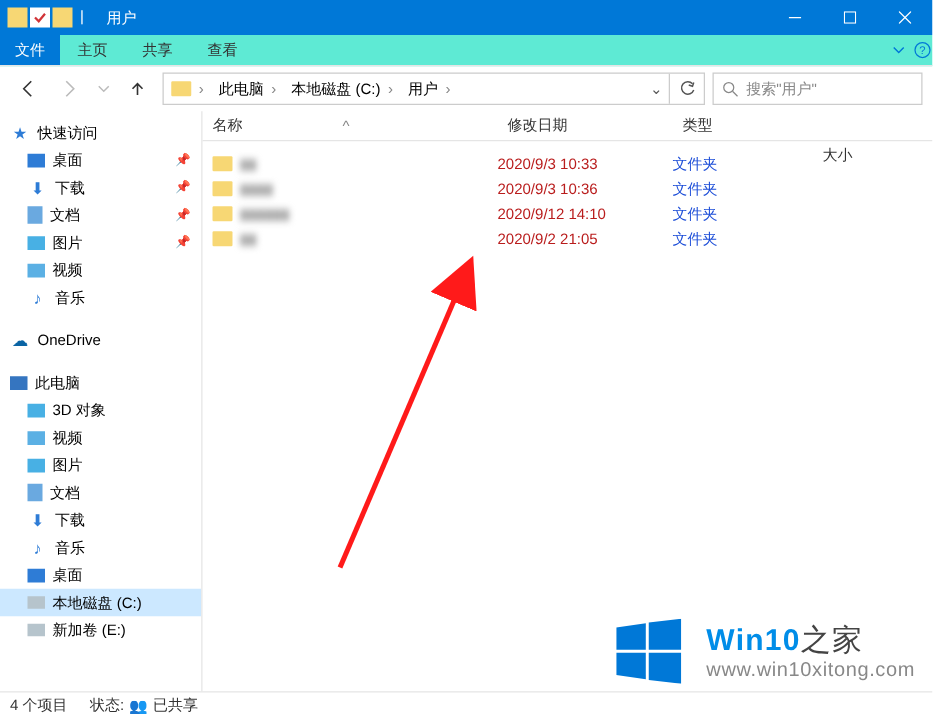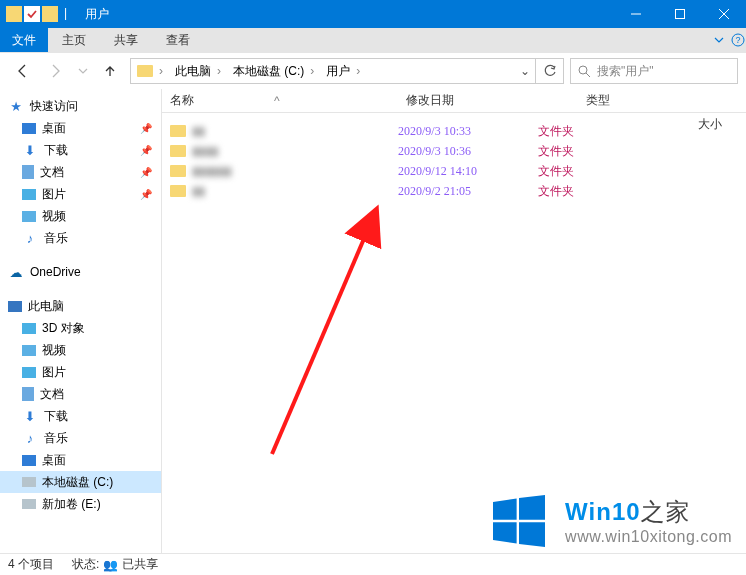--- a/index.html
+++ b/index.html
@@ -7,21 +7,21 @@
 
 
 .titlebar { height: 28px; background: #0078d7; display: flex; align-items: center; color: #fff; font-size: 12px; }
 .titlebar .tb-icons { display: flex; gap: 2px; padding: 0 6px; }
 .titlebar .tb-icon { width: 16px; height: 16px; background: #f7d774; position: relative; display: flex; align-items: center; justify-content: center; }
 .titlebar .title { flex: 1; padding-left: 8px; }
 .titlebar .caption { display: flex; }
 .titlebar .caption div { width: 44px; height: 28px; display: flex; align-items: center; justify-content: center; cursor: pointer; }
 
 
-.ribbon { height: 25px; background: #e5e5e5; border-bottom: 1px solid #e5e5e5; display: flex; align-items: center; font-size: 12px; }
+.ribbon { height: 25px; background: #5eead4; border-bottom: 1px solid #e5e5e5; display: flex; align-items: center; font-size: 12px; }
 .ribbon .file-tab { background: #0078d7; color: #fff; padding: 0 12px; height: 100%; display: flex; align-items: center; }
 .ribbon .tab { padding: 0 14px; height: 100%; display: flex; align-items: center; color: #333; }
 .ribbon .expand { width: 34px; display: flex; align-items: center; justify-content: center; color: #0078d7; }
 
 
 .navbar { height: 36px; display: flex; align-items: center; padding: 0 8px; gap: 6px; }
 .nav-btn { width: 28px; height: 28px; display: flex; align-items: center; justify-content: center; color: #555; cursor: pointer; }
 .nav-btn.disabled { color: #bbb; cursor: default; }
 .addr { flex: 1; border: 1px solid #ccc; height: 26px; display: flex; align-items: center; font-size: 12px; }
 .addr .seg { padding: 0 6px; display: flex; align-items: center; gap: 6px; }
@@ -40,27 +40,27 @@
 .sb-item.selected { background: #cce8ff; }
 .sb-item .pin { position: absolute; right: 8px; color: #666; font-size: 10px;}
 .sb-icon { width: 16px; height: 16px; display: inline-flex; align-items: center; justify-content: center; font-size: 13px;}
 
 
 .content { flex: 1; font-size: 12px; position: relative;}
 .col-headers { display: flex; height: 24px; border-bottom: 1px solid #e5e5e5; align-items: center; color: #333;}
 .col-headers div { padding: 0 8px; }
 .col-name { width: 236px; display: flex; align-items: center; gap: 80px;}
 .col-date { width: 140px; }
-.col-type { width: 112px; margin-left: 40px; }
+.col-type { width: 112px; }
 .col-size { flex: 1; margin-top: 47px; }
 .filelist { padding-top: 8px; }
 .file-row { display: flex; align-items: center; height: 20px; padding-left: 8px; }
 .file-row .fname { width: 228px; display: flex; align-items: center; gap: 6px;}
-.file-row .fdate { width: 140px; color: #8b5cf6; font-family: Liberation Serif, serif;}
-.file-row .ftype { width: 112px; color: #be185d;}
+.file-row .fdate { width: 140px; color: #b91c1c;}
+.file-row .ftype { width: 112px; color: #1d4ed8;}
 .folder-icon { width: 16px; height: 12px; background: #f7d774; border-radius: 1px; display: inline-block;}
 .blur { filter: blur(3px); color: #888;}
 
 
 .arrow { position: absolute; left: 110px; top: 135px; pointer-events: none;}
 .arrow svg { overflow: visible; }
 
 
 .statusbar { height: 22px; border-top: 1px solid #e5e5e5; display: flex; align-items: center; font-size: 12px; padding: 0 8px; background: #fff;}
 .statusbar .part { margin-right: 18px; color: #333; display: flex; align-items: center; gap: 4px;}

